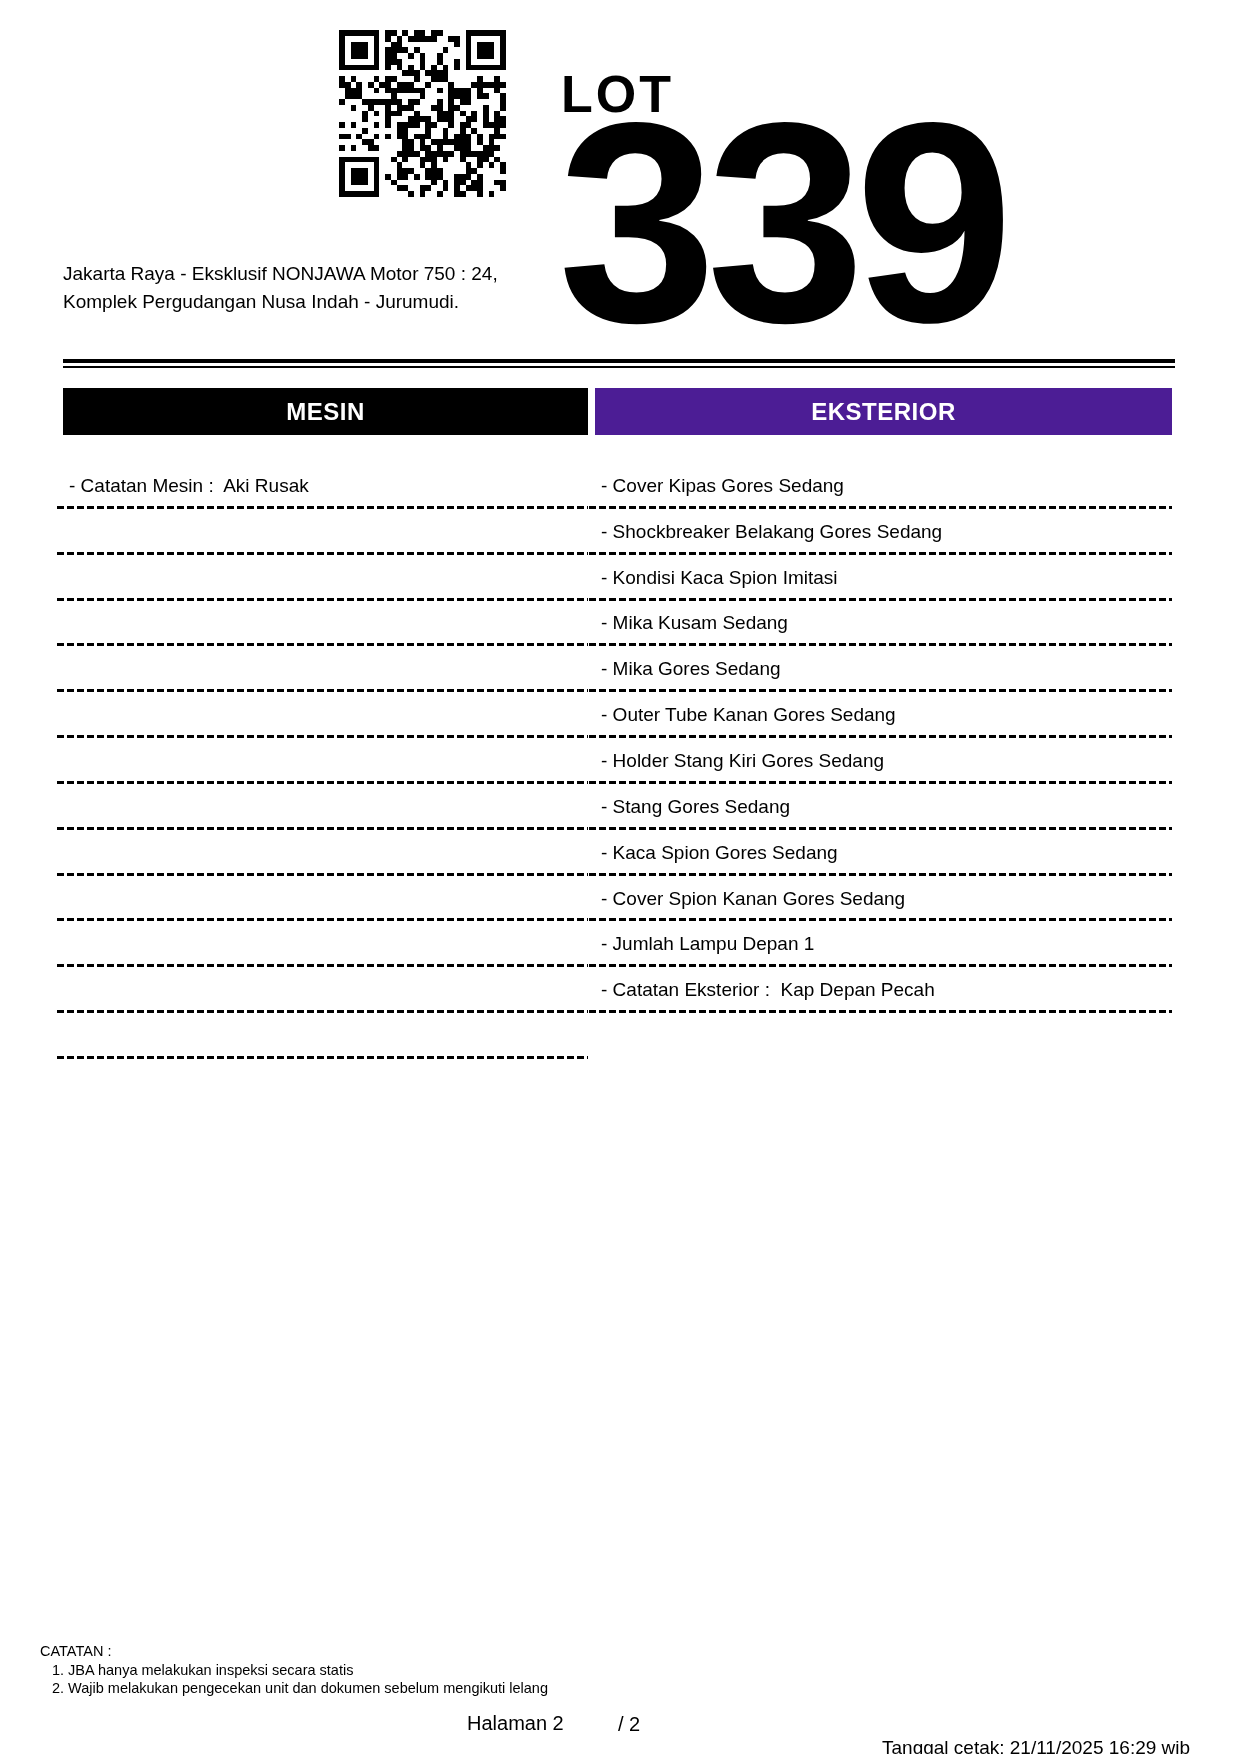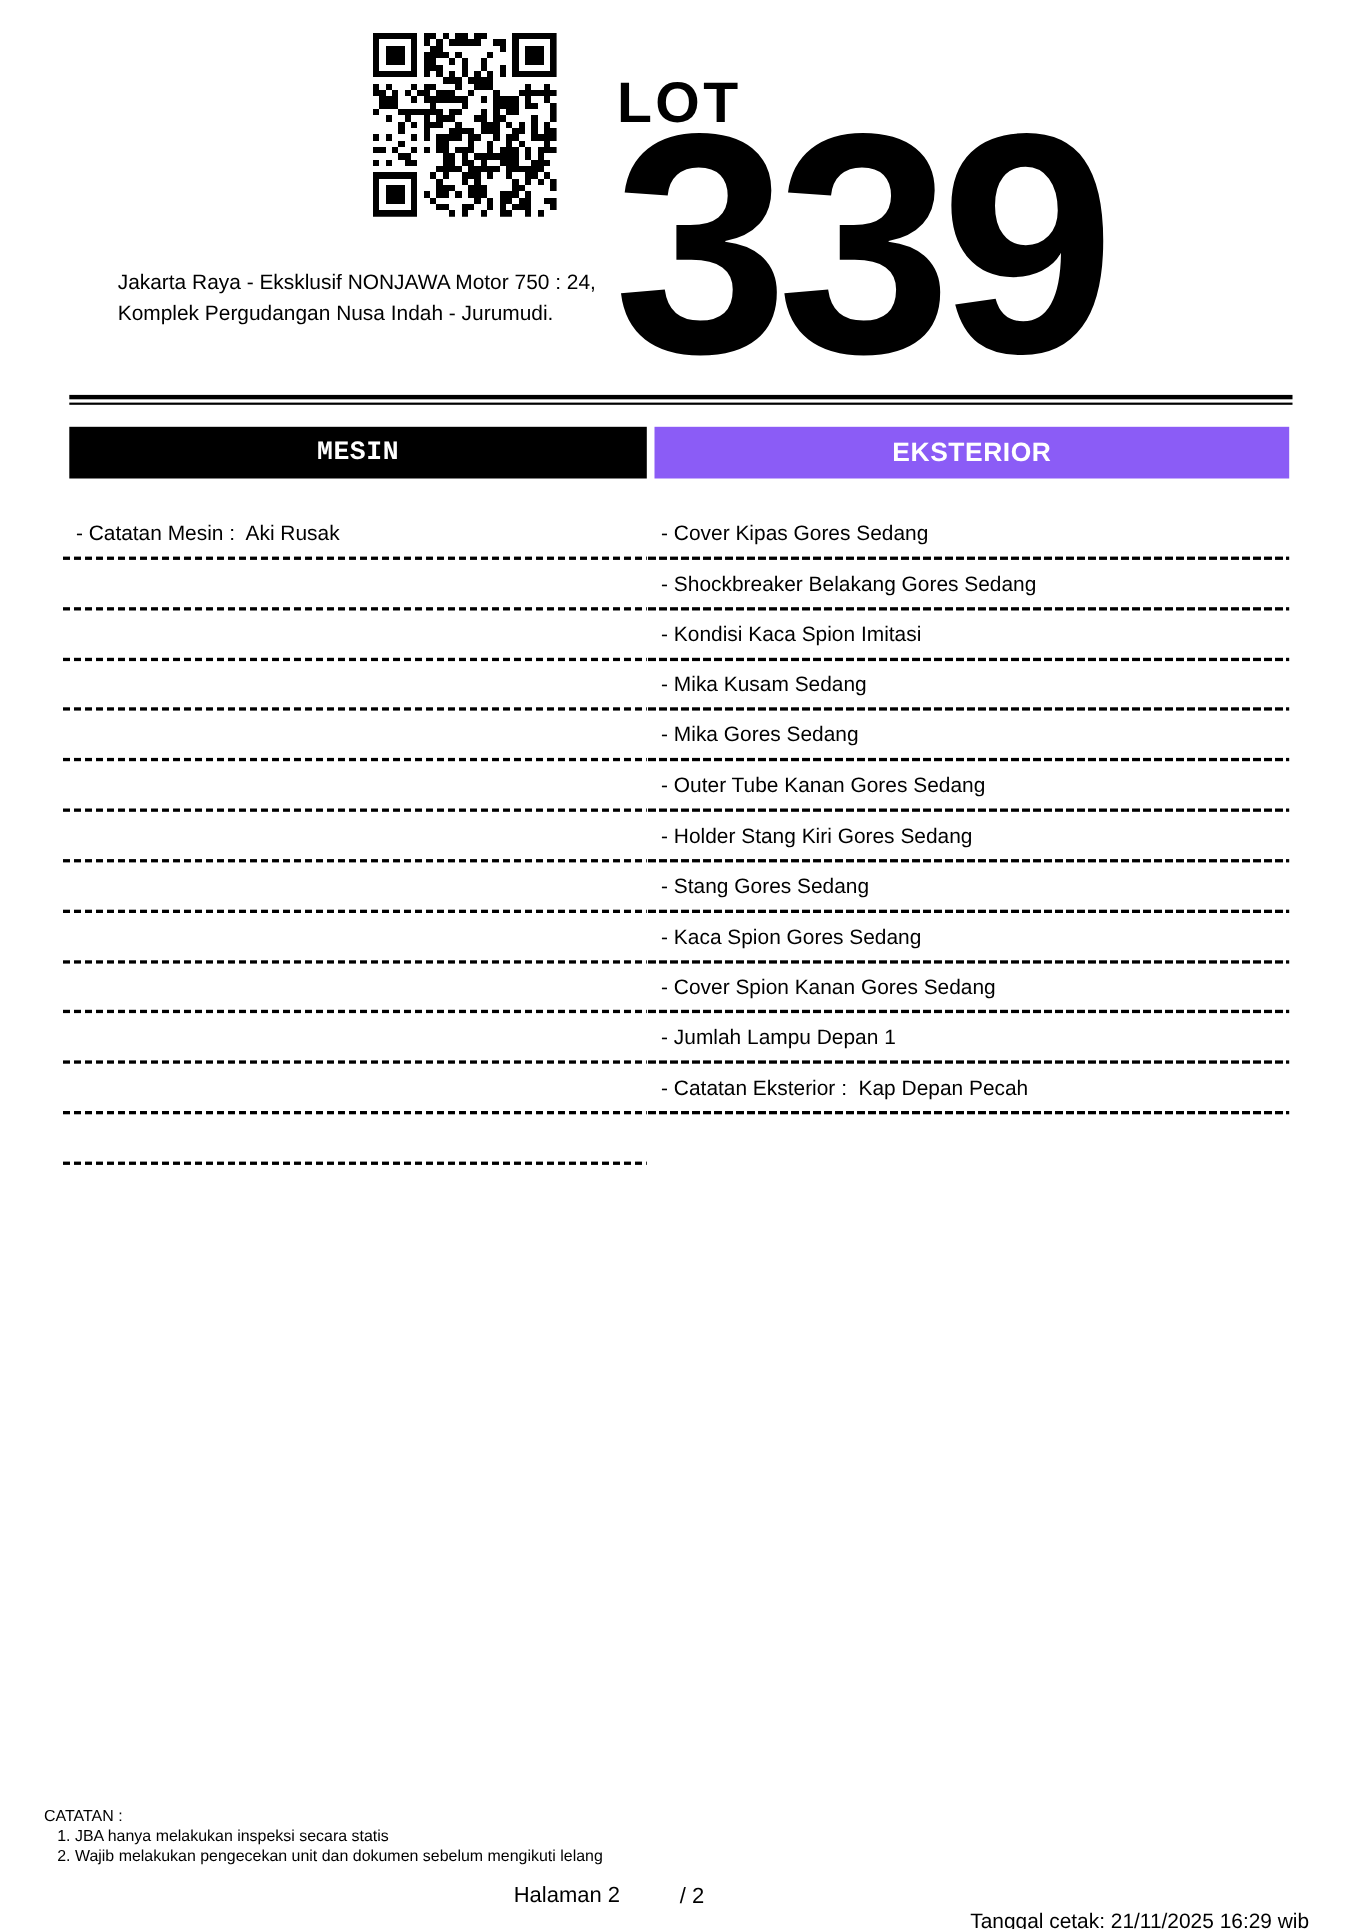--- a/index.html
+++ b/index.html
@@ -18,35 +18,35 @@
   .lot-label{
     position:absolute;left:561px;top:68px;
     font-size:52px;font-weight:bold;letter-spacing:3px;line-height:1;
   }
   .lot-number{
     position:absolute;left:558px;top:108px;
     font-size:285px;font-weight:bold;letter-spacing:-10px;line-height:0.8;
   }
   
   .address{
-    position:absolute;left:63px;top:244px;width:520px;
-    font-size:19px;line-height:28px;white-space:pre;margin-left:44px;
+    position:absolute;left:63px;top:260px;width:520px;
+    font-size:19px;line-height:28px;white-space:pre;
   }
   
   .rule{
     position:absolute;left:63px;right:65px;top:359px;height:3px;
     border-top:4px solid #000;border-bottom:2px solid #000;
   }
   
   .colhead{
     position:absolute;top:388px;height:47px;
     display:flex;align-items:center;justify-content:center;
     font-size:24px;font-weight:bold;letter-spacing:0.5px;
   }
-  .colhead-left{left:63px;width:525px;font-family:Liberation Mono, monospace;}
+  .colhead-left{left:63px;width:525px;}
   .colhead-right{left:595px;width:577px;}
   
   .colbody{position:absolute;top:435px;padding-top:28px;}
   .colbody-left{left:63px;width:525px;}
   .colbody-right{left:595px;width:577px;}
   .row{
     position:relative;height:45.85px;
     display:flex;align-items:center;
     font-size:19px;white-space:pre;
     padding-left:6px;box-sizing:border-box;
@@ -73,21 +73,21 @@
     </svg>
 
   <div class="lot-label">LOT</div>
   <div class="lot-number">339</div>
 
   <div class="address" id="address"><div>Jakarta Raya - Eksklusif NONJAWA Motor 750 : 24,</div><div>Komplek Pergudangan Nusa Indah - Jurumudi.</div></div>
 
   <div class="rule"></div>
 
   <div class="colhead colhead-left" style="background: rgb(0, 0, 0); color: rgb(255, 255, 255);">MESIN</div>
-  <div class="colhead colhead-right" style="background: #8b5cf6; color: rgb(255, 255, 255);">EKSTERIOR</div>
+  <div class="colhead colhead-right" style="background: #4c1d95; color: rgb(255, 255, 255);">EKSTERIOR</div>
 
   <div class="colbody colbody-left" id="col0">
       <div class="row"><span>- Catatan Mesin :  Aki Rusak</span></div>
       <div class="row"><span></span></div>
       <div class="row"><span></span></div>
       <div class="row"><span></span></div>
       <div class="row"><span></span></div>
       <div class="row"><span></span></div>
       <div class="row"><span></span></div>
       <div class="row"><span></span></div>

